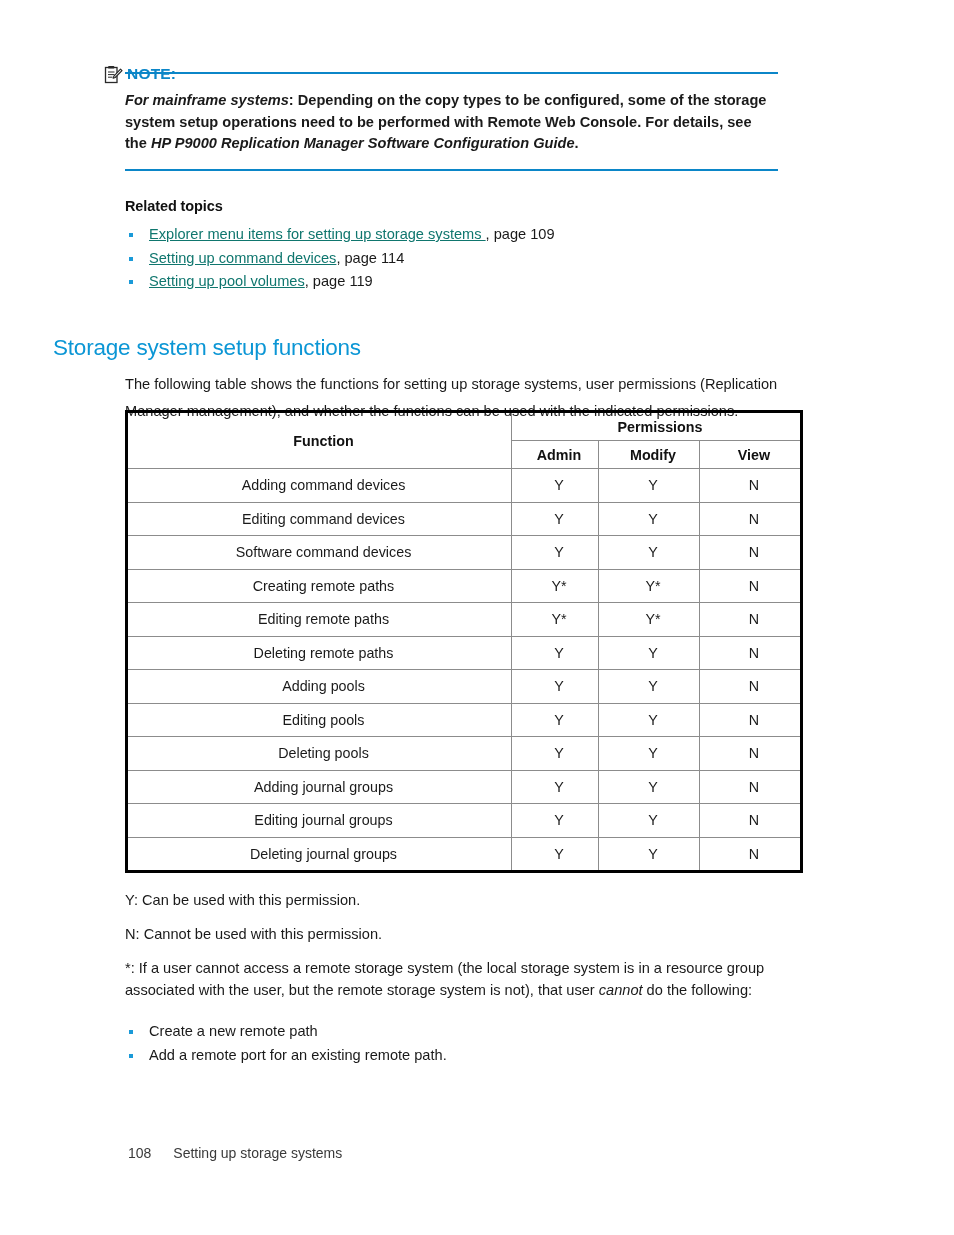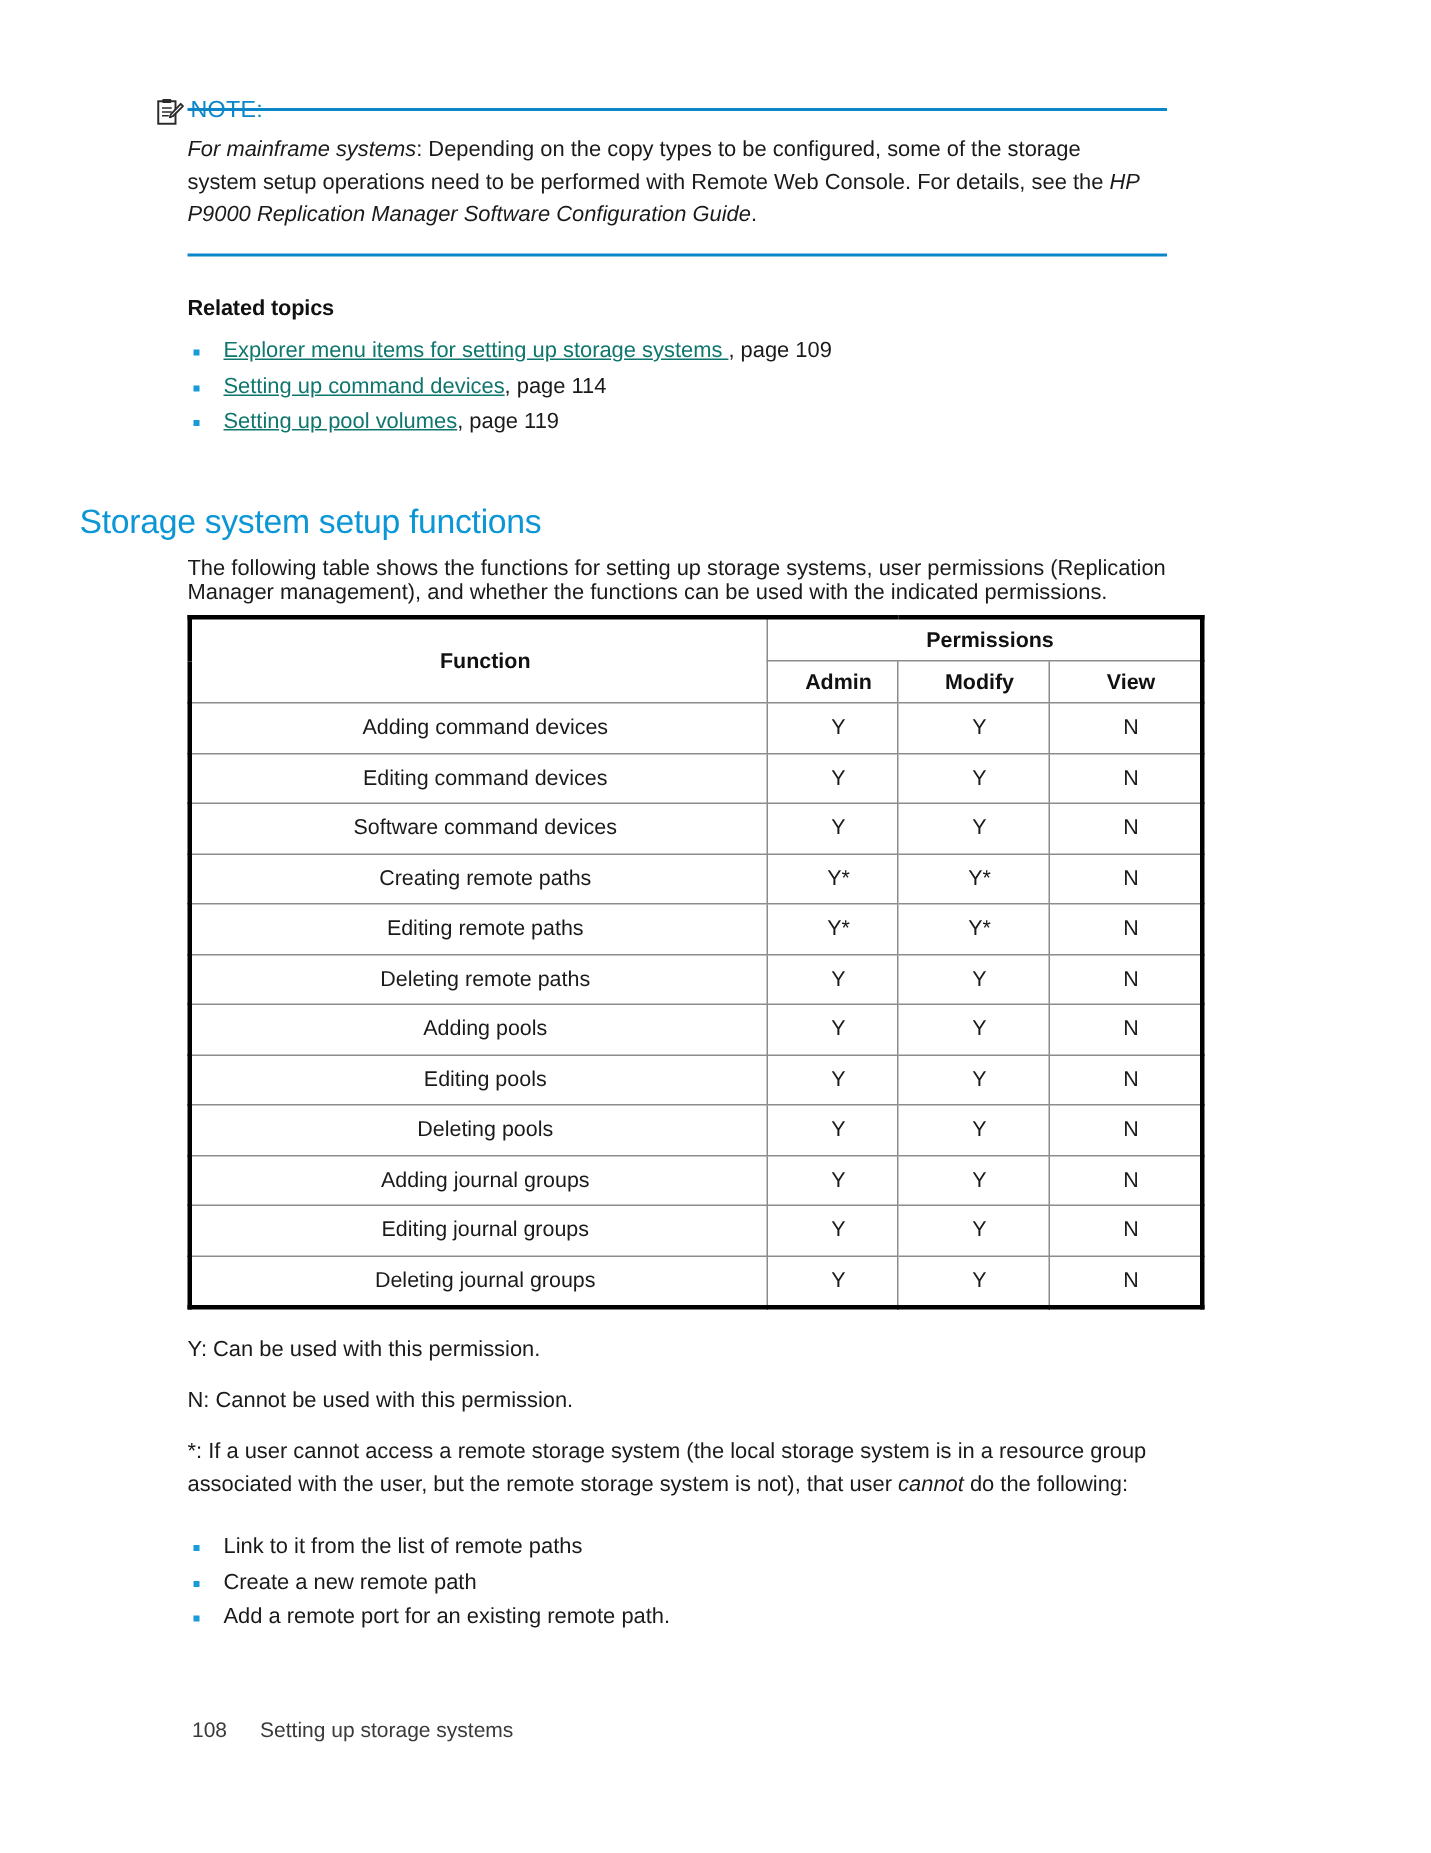--- a/index.html
+++ b/index.html
@@ -22,20 +22,21 @@
     height: 1235px;
     overflow: hidden;
   }
 
   
   .note-block {
     position: absolute;
     left: 103px;
     top: 72px;
     width: 680px;
+    font-weight: bold;
   }
   .note-rule {
     height: 2px;
     background: #0b86c8;
     margin-left: 22px;
     width: 653px;
   }
   .note-head {
     display: flex;
     align-items: flex-start;
@@ -118,21 +119,21 @@
     font-weight: normal;
   }
 
   
   .intro {
     position: absolute;
     left: 125px;
     top: 356px;
     width: 670px;
     font-size: 14.6px;
-    line-height: 16px;
+    line-height: 27px;
     color: #1a1a1a;
   }
 
   
   .perm-table-wrap {
     position: absolute;
     left: 125px;
     top: 410px;
     width: 675px;
   }
@@ -368,21 +369,20 @@
     </table>
   </div>
 
   <div class="legend">
     <p>Y: Can be used with this permission.</p>
     <p>N: Cannot be used with this permission.</p>
     <p class="wide"><span>*: If a user cannot access a remote storage system (the local storage system is in a resource group associated with the user, but the remote storage system is not), that user </span><i>cannot</i><span> do the following:</span></p>
   </div>
 
   <ul class="sub-list">
-    <li><span class="bullet"></span><span>Link to it from the list of remote paths</span></li>
     <li><span class="bullet"></span><span>Create a new remote path</span></li>
     <li><span class="bullet"></span><span>Add a remote port for an existing remote path.</span></li>
   </ul>
 
   <div class="footer">
     <span class="pg">108</span><span>Setting up storage systems</span>
   </div>
 
 </div>
 

